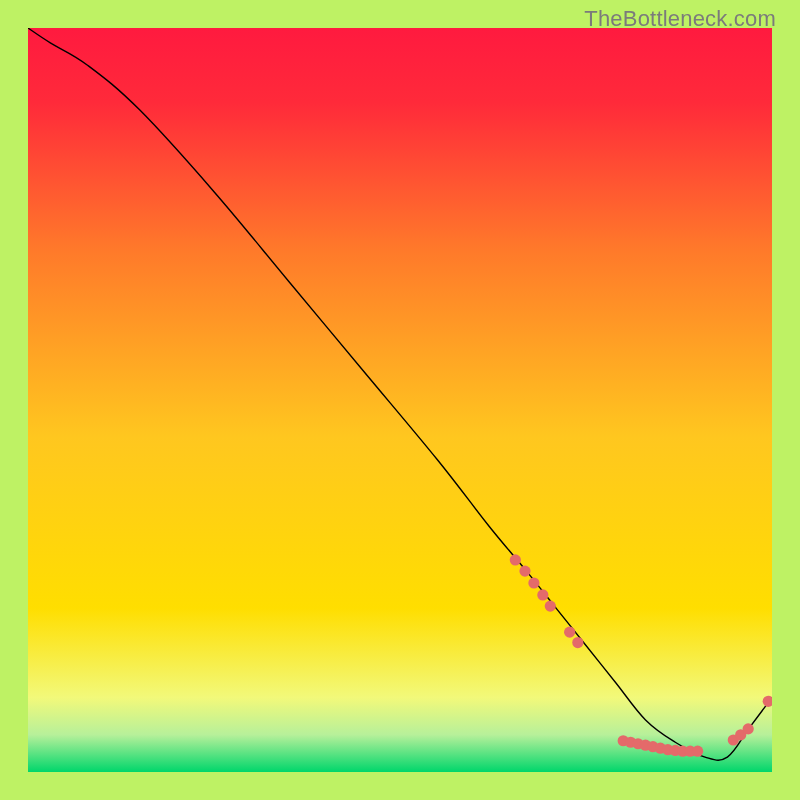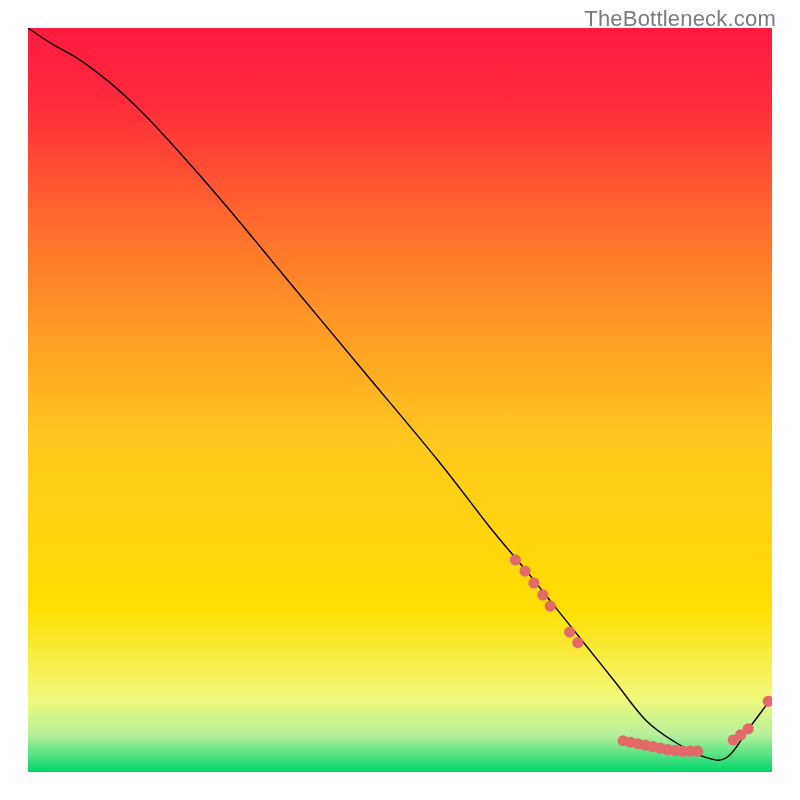--- a/index.html
+++ b/index.html
@@ -7,21 +7,21 @@
     padding: 0;
     width: 800px;
     height: 800px;
     background: #000;
     overflow: hidden;
   }
   .stage {
     position: relative;
     width: 800px;
     height: 800px;
-    background: #ffffff;
+    background: #bef264;
   }
   .plot {
     position: absolute;
     left: 28px;
     top: 28px;
     width: 744px;
     height: 744px;
   }
   .watermark {
     position: absolute;

